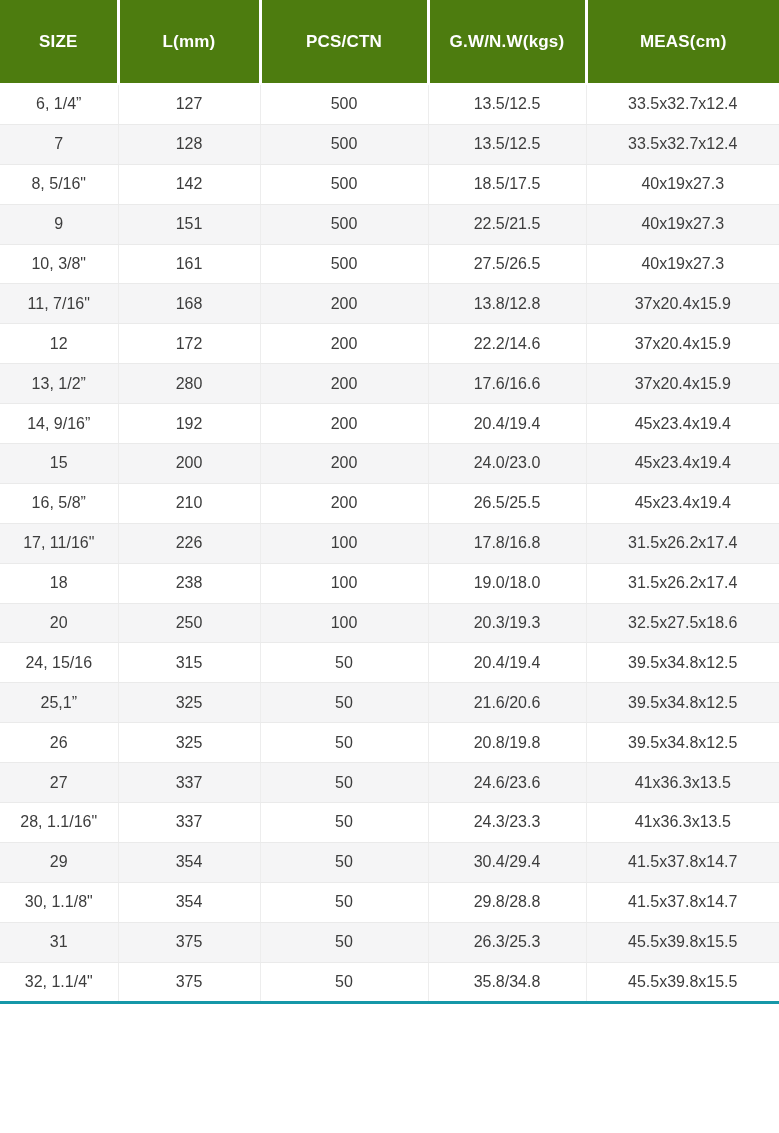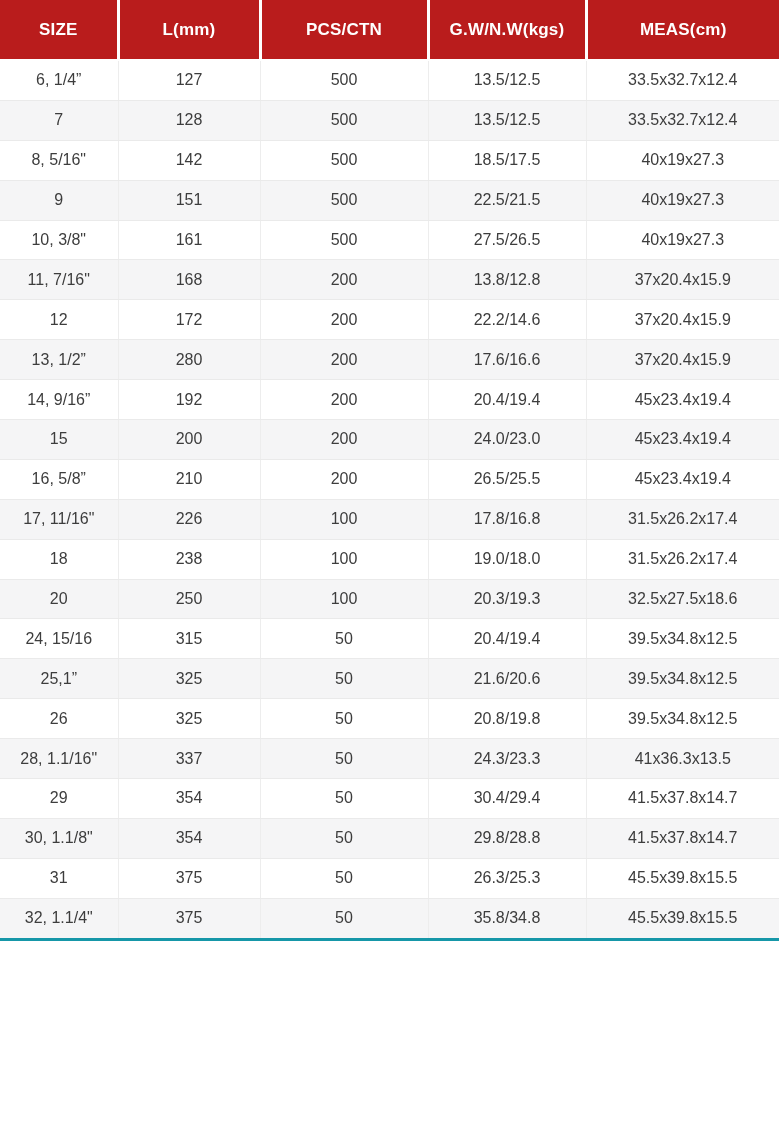--- a/index.html
+++ b/index.html
@@ -20,31 +20,31 @@
     table-layout: fixed;
     border-bottom: 3px solid #1697a8;
   }
   col.c-size { width: 118px; }
   col.c-l    { width: 142px; }
   col.c-pcs  { width: 168px; }
   col.c-gw   { width: 158px; }
   col.c-meas { width: 193px; }
 
   thead th {
-    background: #b91c1c;
+    background: #4d7c0f;
     color: #ffffff;
     font-size: 17px;
     font-weight: 600;
     letter-spacing: 0.2px;
     height: 51px;
     text-align: center;
     vertical-align: middle;
     border-left: 3px solid #ffffff;
     border-bottom: 2px solid #ffffff;
-    padding: 4px;
+    padding: 16px;
   }
   thead th:first-child { border-left: none; }
 
   tbody td {
     height: 38.9px;
     text-align: center;
     vertical-align: middle;
     font-size: 16px;
     color: #3d3d3d;
     background: #ffffff;
@@ -192,20 +192,27 @@
           <td>39.5x34.8x12.5</td>
         </tr>
         <tr>
           <td>26</td>
           <td>325</td>
           <td>50</td>
           <td>20.8/19.8</td>
           <td>39.5x34.8x12.5</td>
         </tr>
         <tr>
+          <td>27</td>
+          <td>337</td>
+          <td>50</td>
+          <td>24.6/23.6</td>
+          <td>41x36.3x13.5</td>
+        </tr>
+        <tr>
           <td>28, 1.1/16"</td>
           <td>337</td>
           <td>50</td>
           <td>24.3/23.3</td>
           <td>41x36.3x13.5</td>
         </tr>
         <tr>
           <td>29</td>
           <td>354</td>
           <td>50</td>

